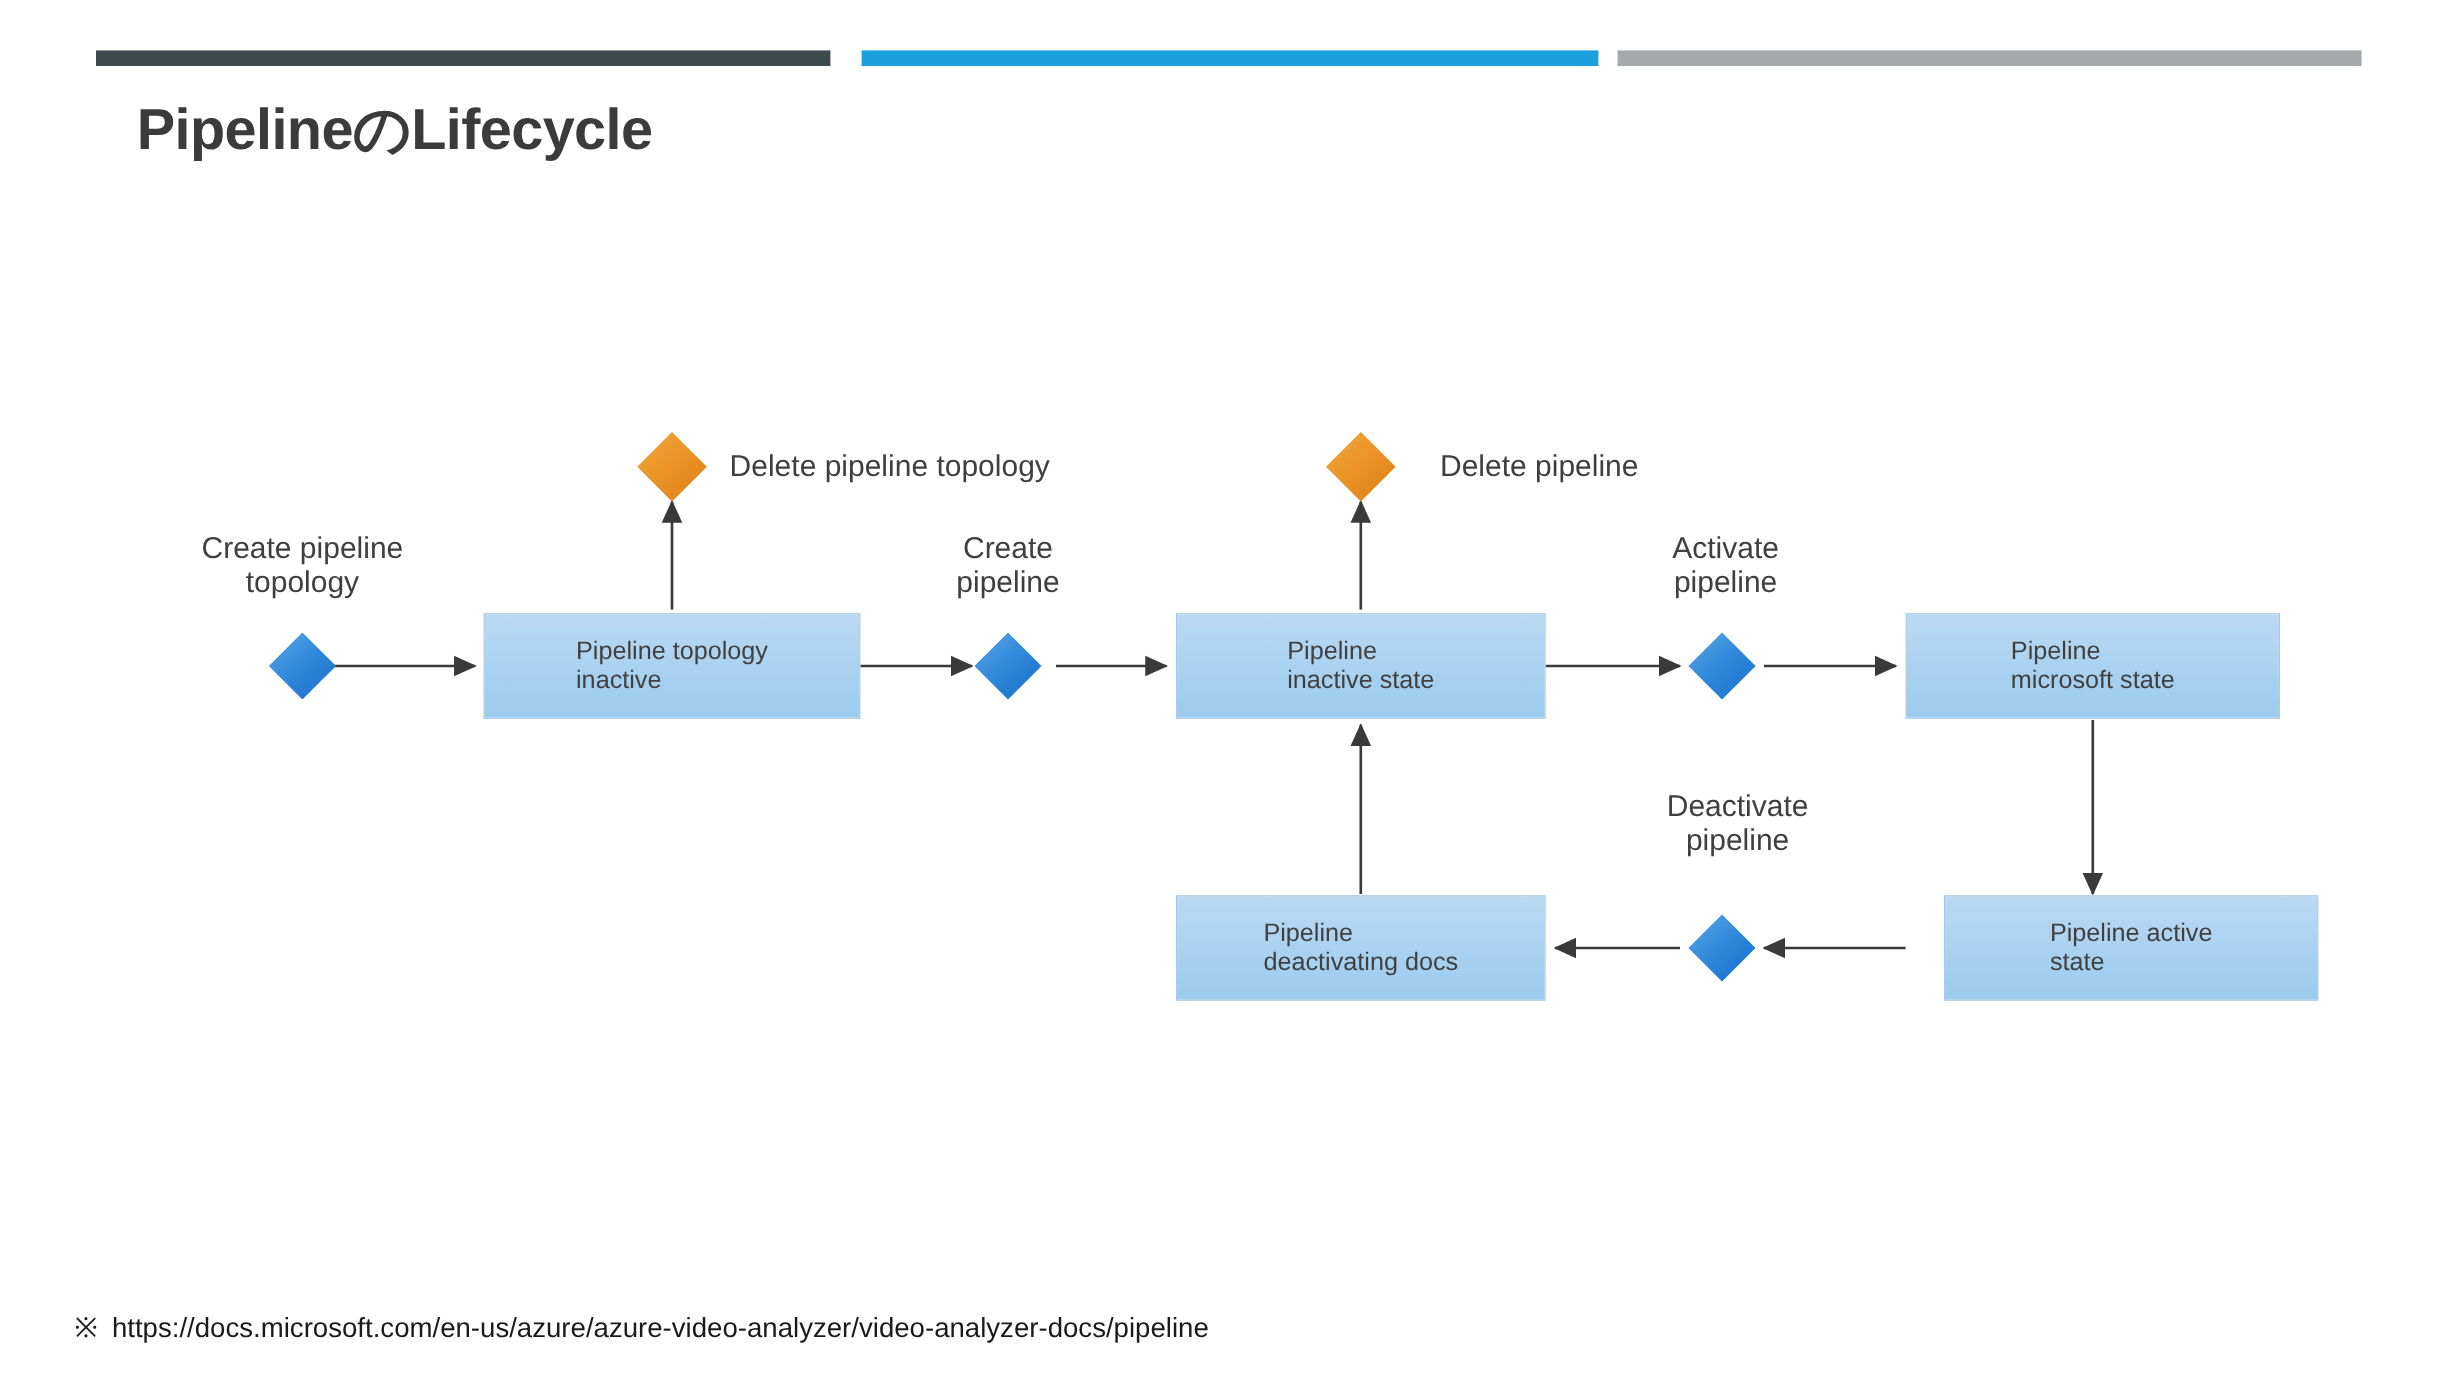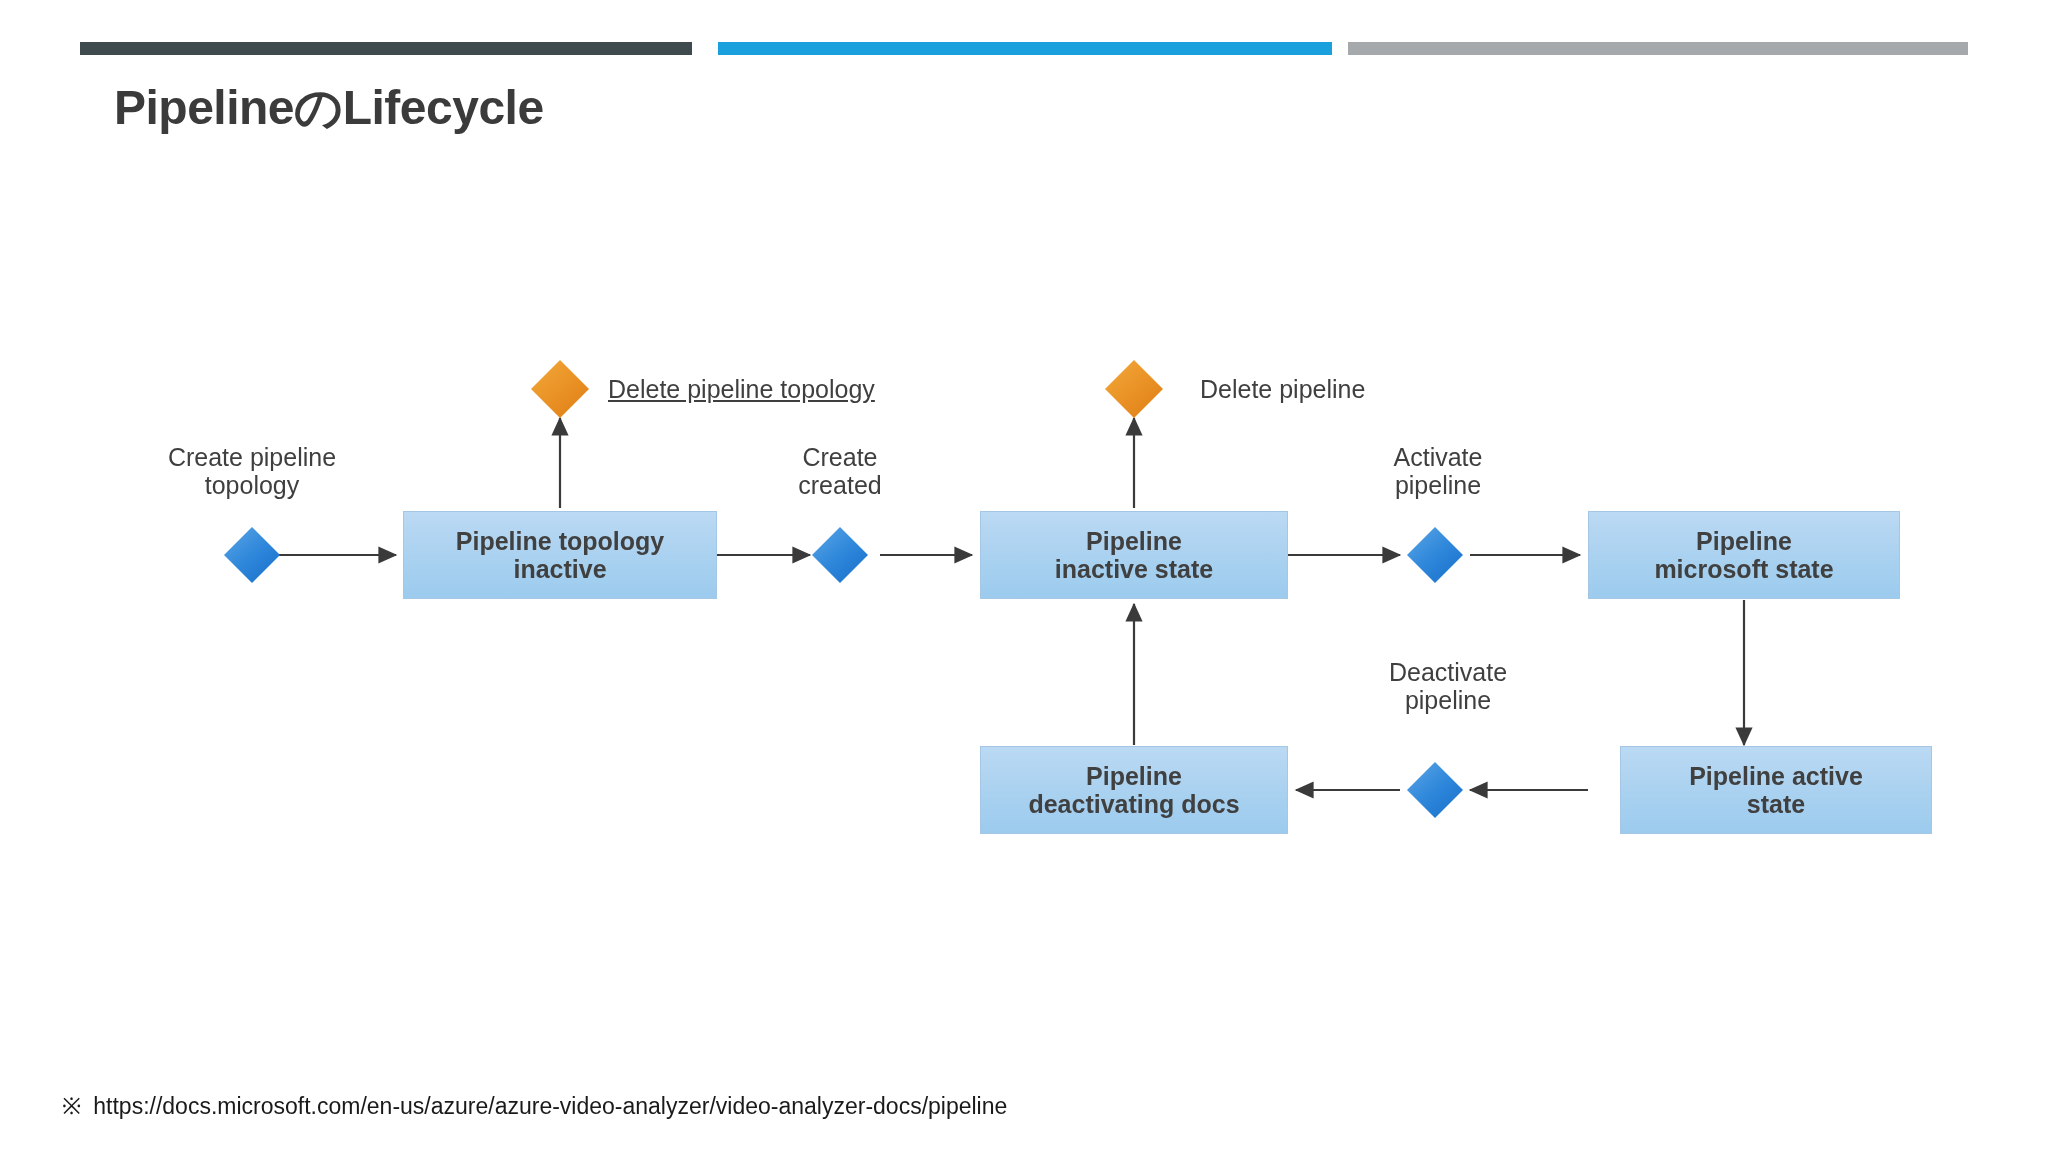--- a/index.html
+++ b/index.html
@@ -50,26 +50,25 @@
 
   
   .node {
     position: absolute;
     box-sizing: border-box;
     background: linear-gradient(180deg, #BBD9F3 0%, #ABD2F0 48%, #9CCBEE 100%);
     border: 1px solid #A3C7E4;
     display: flex;
     align-items: center;
     justify-content: center;
-    text-align: center;
+    text-align: left;
     color: #404040;
-    font-size: 25px;
+    font-size: 21px;
     line-height: 1.12;
     font-family: "Liberation Sans", sans-serif;
-    font-weight: bold;
   }
 
   
   .lbl {
     position: absolute;
     color: #3F3F3F;
     font-size: 25px;
     line-height: 1.12;
     text-align: center;
     white-space: pre-line;
@@ -182,24 +181,24 @@
 <div class="node" style="left:980px; top:746px; width:308px; height:88px;">
   <span>
     <span>Pipeline</span><br>
     <span>deactivating docs</span>
   </span>
 </div>
 
 <div class="lbl" style="left:142px; top:443px; width:220px;">Create pipeline
 topology</div>
 
-<div class="lbl left-align" style="left:608px; top:375px;text-decoration:underline;">Delete pipeline topology</div>
+<div class="lbl left-align" style="left:608px; top:375px;">Delete pipeline topology</div>
 
 <div class="lbl" style="left:760px; top:443px; width:160px;">Create
-created</div>
+pipeline</div>
 
 <div class="lbl left-align" style="left:1180px; top:375px;margin-left:20px;">Delete pipeline</div>
 
 <div class="lbl" style="left:1358px; top:443px; width:160px;">Activate
 pipeline</div>
 
 <div class="lbl" style="left:1358px; top:658px; width:180px;">Deactivate
 pipeline</div>
 
 <div class="footnote">

